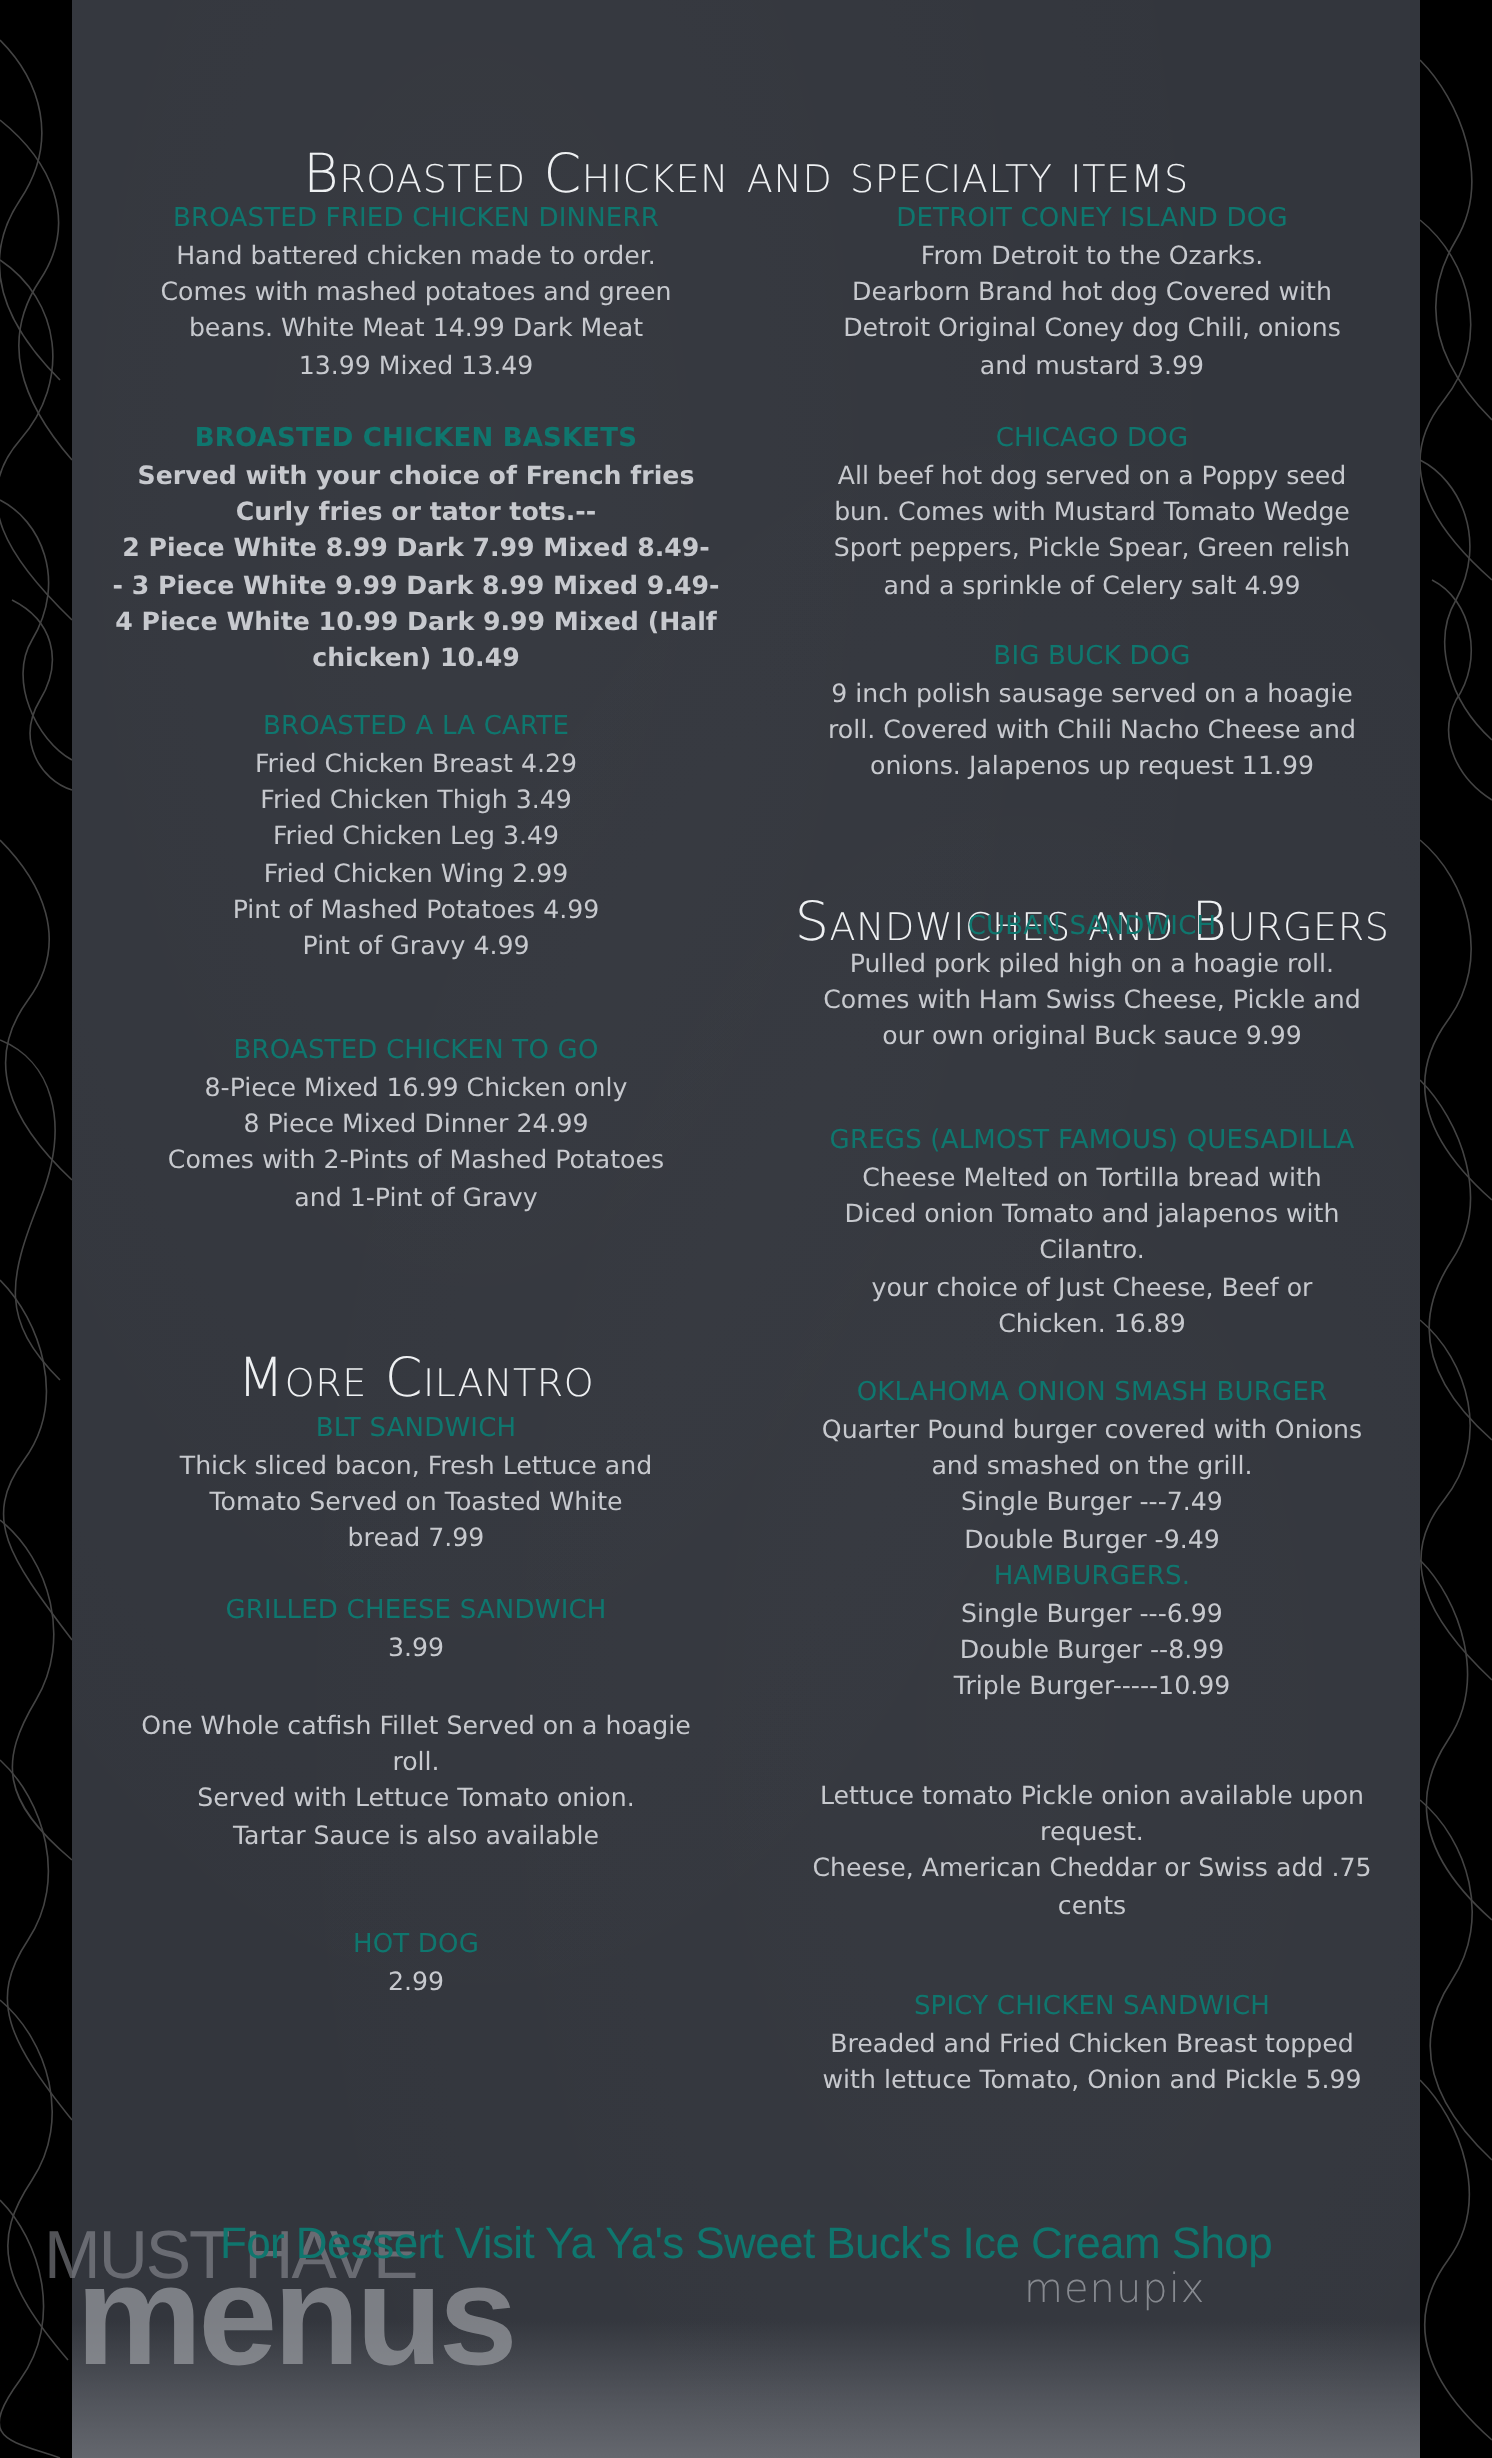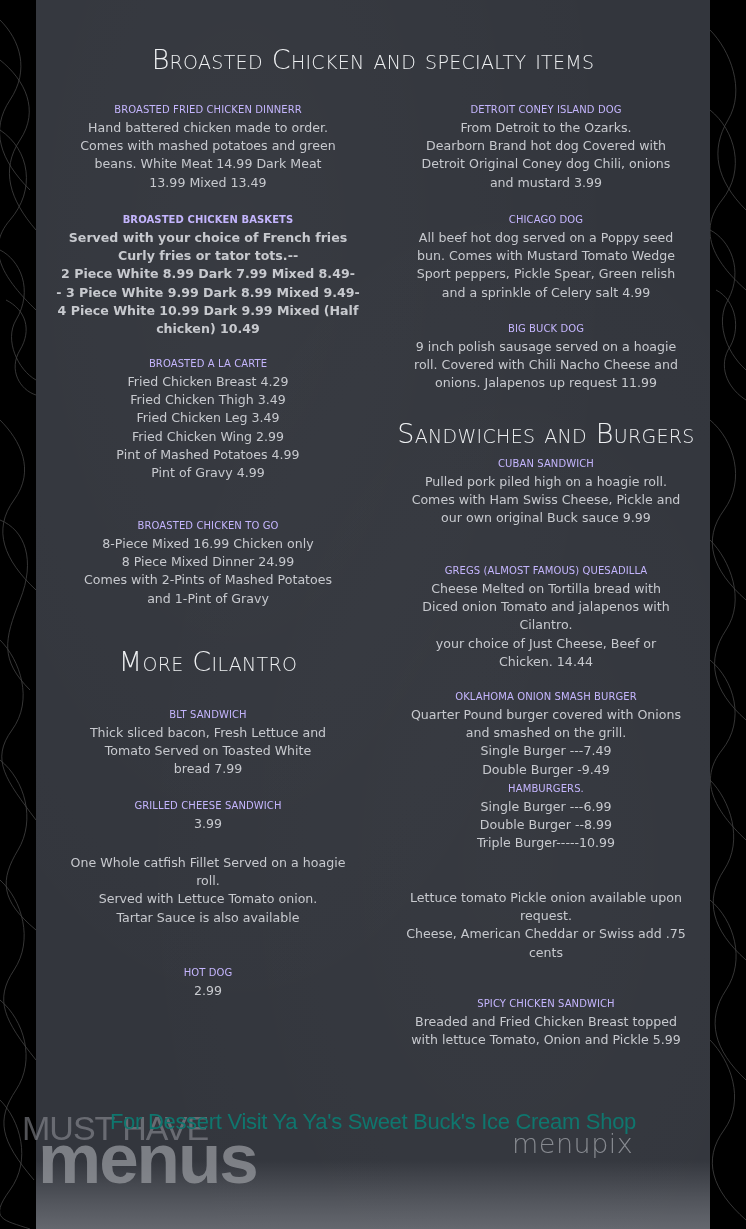--- a/index.html
+++ b/index.html
@@ -20,26 +20,26 @@
       background: linear-gradient(180deg, rgba(120,123,130,0) 0%, rgba(120,123,130,0.45) 60%, rgba(140,143,150,0.55) 100%);
     }
 
     .col { position: absolute; text-align: center; color: #c9cbd0; }
     .col-left { left: 48px; width: 320px; }
     .col-right { left: 386px; width: 320px; }
 
     .section-title {
       position: absolute; text-align: center; color: #eef0f2;
       font-family: "DejaVu Sans", sans-serif; font-weight: 300; letter-spacing: 0.3px;
-      font-variant: small-caps; font-size: 27px; line-height: 32px;
+      font-variant: small-caps; font-size: 27px; line-height: 32px; margin-top: 28px;
     }
 
     .item { position: absolute; text-align: center; width: 100%; }
     .item-name {
-      display: block; color: #c4b5fd; font-size: 10px; line-height: 18px;
+      display: block; color: #0f766e; font-size: 13px; line-height: 18px;
       font-family: "DejaVu Sans", sans-serif; letter-spacing: 0.1px;
     }
     .item-desc {
       display: block; color: #c7c9ce; font-size: 12.6px; line-height: 18.2px;
       white-space: pre-line; font-family: "DejaVu Sans", sans-serif;
     }
 
     .footer-note {
       position: absolute; left: 36px; width: 674px; top: 1108px; text-align: center;
       color: #0f766e; font-size: 22px; line-height: 28px; letter-spacing: -0.3px;
@@ -50,21 +50,21 @@
       font-family: "Liberation Sans", sans-serif; font-size: 34px; line-height: 32px;
       font-weight: 300; letter-spacing: -1px;
     }
     .watermark-menus {
       position: absolute; left: 38px; top: 1134px; color: rgba(150,152,158,0.75);
       font-family: "Liberation Sans", sans-serif; font-size: 71px; line-height: 50px;
       font-weight: bold; letter-spacing: -2px;
     }
     .watermark-menupix {
       position: absolute; left: 512px; top: 1132px; color: rgba(170,172,178,0.7);
-      font-family: "DejaVu Sans", sans-serif; font-size: 27px; line-height: 24px;
+      font-family: "DejaVu Sans", sans-serif; font-size: 20px; line-height: 24px;
       font-weight: 300; letter-spacing: 0.5px;
     }
   </style>
 </head>
 <body>
 
 <svg class="bg-pattern" viewBox="0 0 746 1229" xmlns="http://www.w3.org/2000/svg" fill="none" stroke="#5a5a5a" stroke-width="0.8">
   <g opacity="0.75">
     <path d="M0 20 C20 40, 30 70, 10 100 S 0 160, 30 190"></path>
     <path d="M0 60 C25 80, 40 110, 20 140 S 10 200, 36 230"></path>
@@ -183,21 +183,21 @@
     <span class="item-desc">Pulled pork piled high on a hoagie roll.
 Comes with Ham Swiss Cheese, Pickle and
 our own original Buck sauce  9.99</span>
   </div>
   <div class="item" style="top:562px;text-align:center;">
     <span class="item-name">GREGS (ALMOST FAMOUS) QUESADILLA</span>
     <span class="item-desc">Cheese Melted on Tortilla bread with
 Diced onion Tomato and jalapenos with
 Cilantro.
 your choice of Just Cheese, Beef or
-Chicken.  14.44</span>
+Chicken.  16.89</span>
   </div>
   <div class="item" style="top:688px;">
     <span class="item-name">OKLAHOMA ONION SMASH BURGER</span>
     <span class="item-desc">Quarter Pound burger covered with Onions
 and smashed on the grill.
 Single Burger ---7.49
 Double Burger -9.49</span>
   </div>
   <div class="item" style="top:780px;">
     <span class="item-name">HAMBURGERS.</span>

